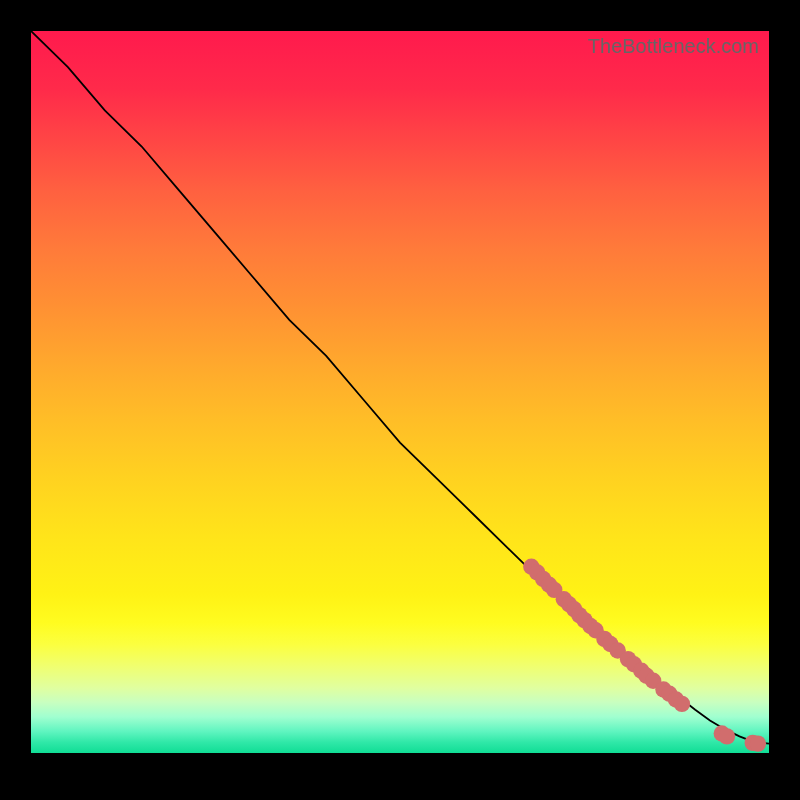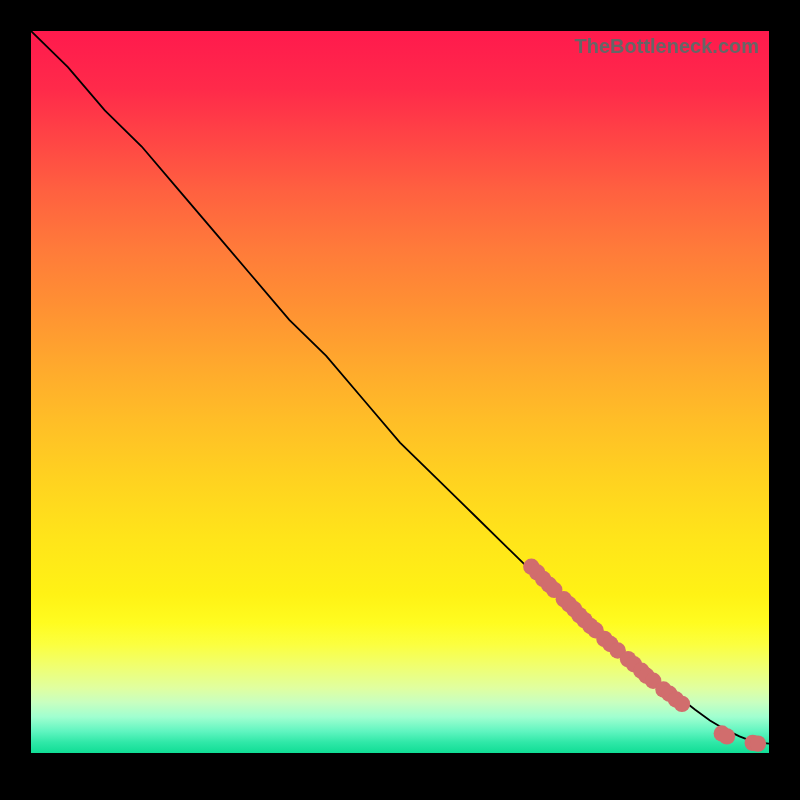--- a/index.html
+++ b/index.html
@@ -43,21 +43,21 @@
       #10dd95 100%
     );
   }
   
   .watermark {
     position: absolute;
     top: 4px;
     right: 10px;
     color: #666;
     font-size: 20px;
-    font-weight: 700;
+    font-weight: 400;
     z-index: 10;
   }
   
   svg.overlay {
     position: absolute;
     left: 0;
     top: 0;
     width: 738px;
     height: 722px;
     z-index: 5;

